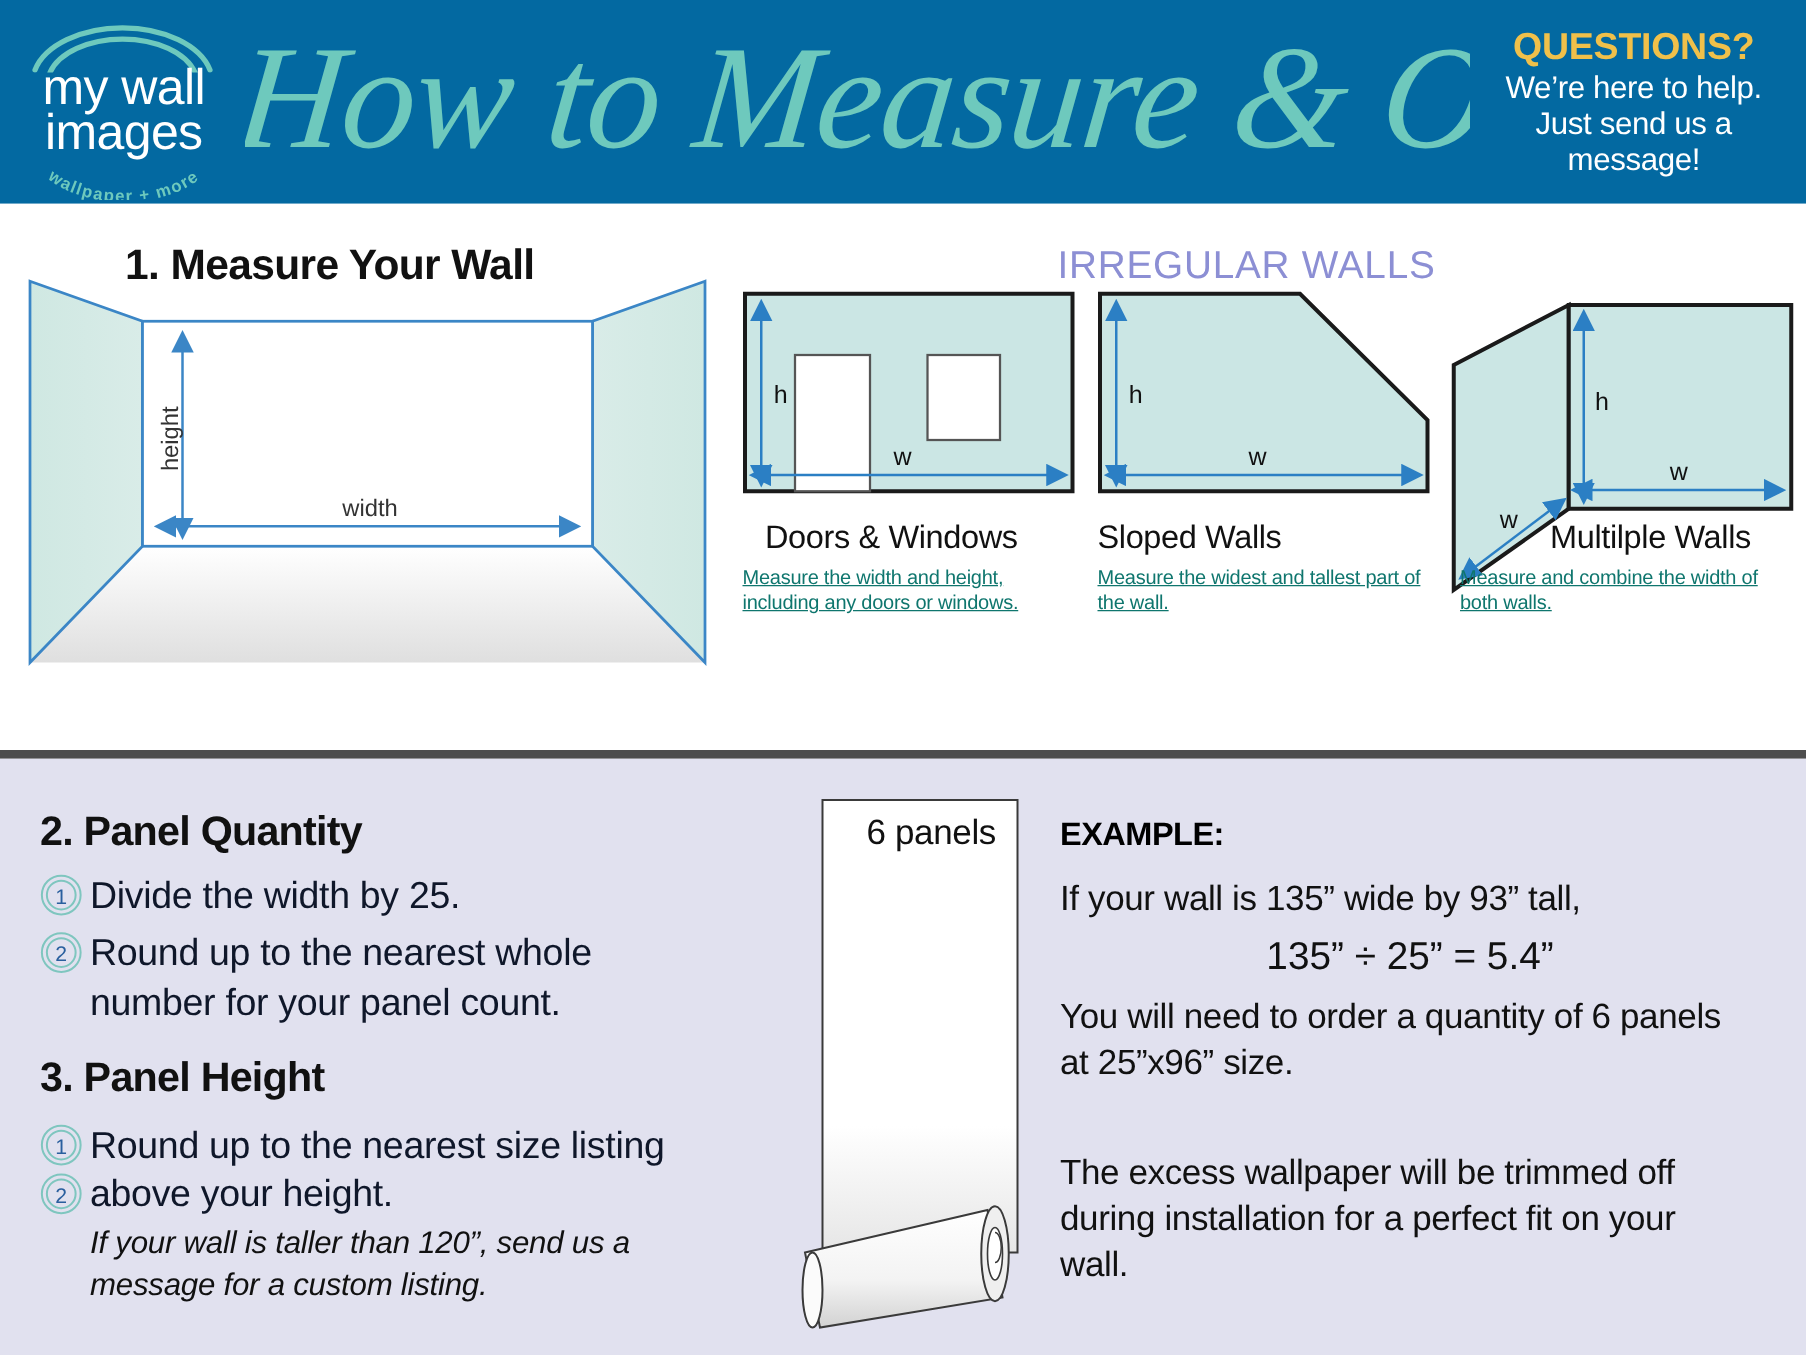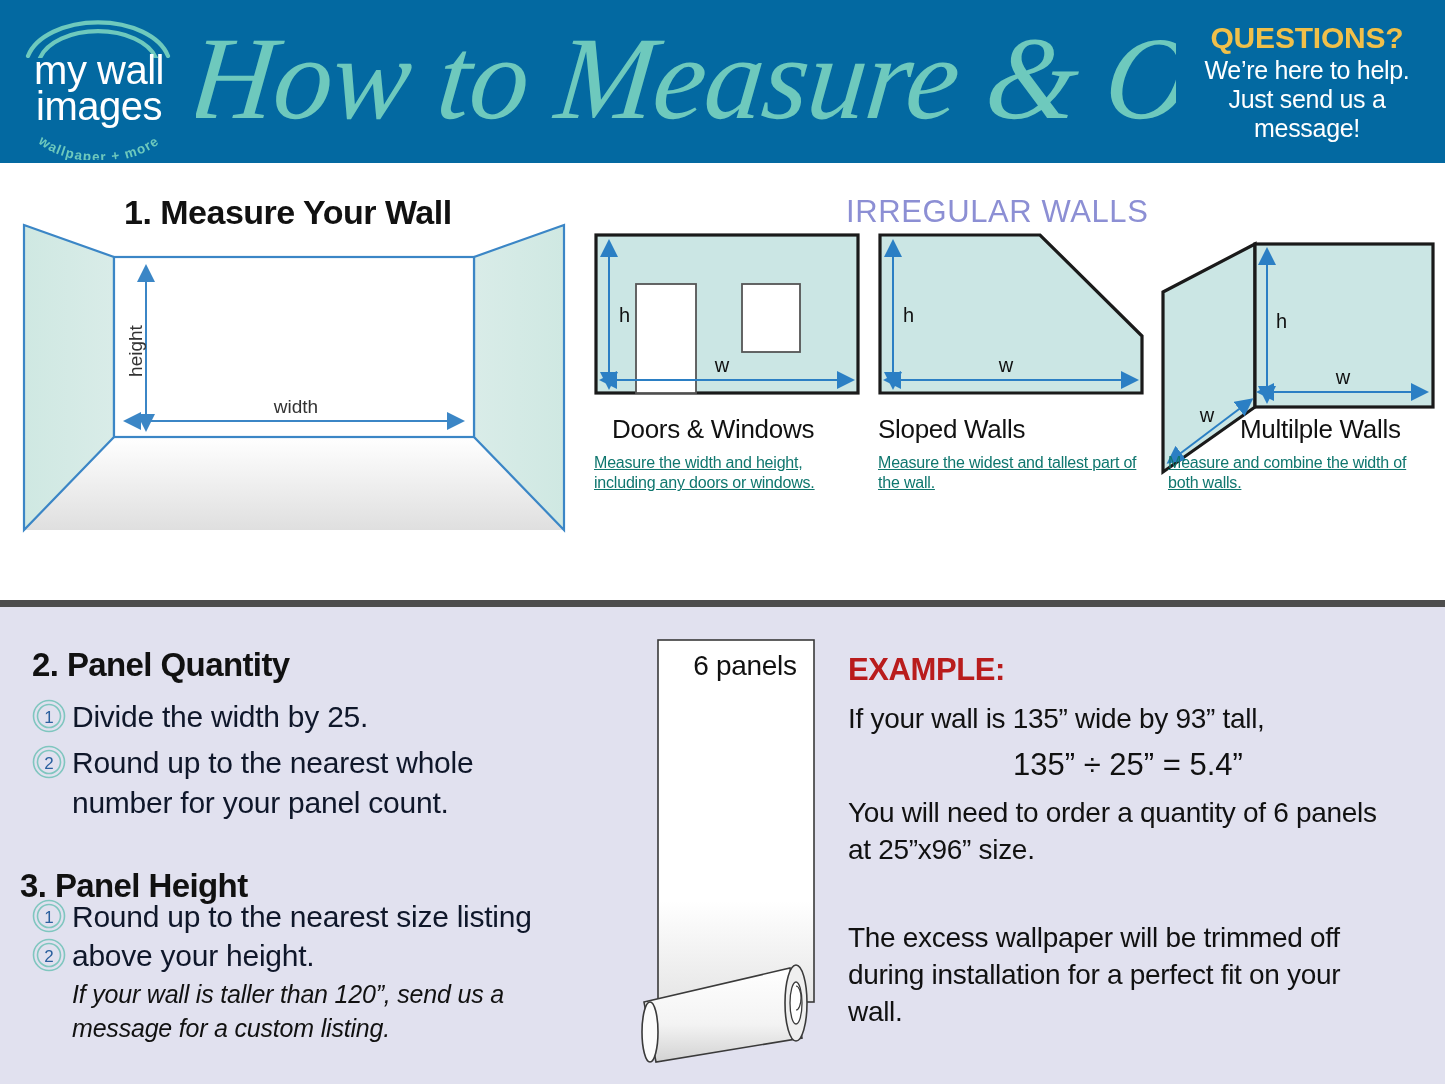--- a/index.html
+++ b/index.html
@@ -48,21 +48,20 @@
   .top-section{
     position:absolute;left:0;top:163px;width:1445px;height:437px;background:#ffffff;
   }
   .divider{
     position:absolute;left:0;top:600px;width:1445px;height:7px;background:#4d4d4d;
   }
 
   .sec1-title{
     position:absolute;left:100px;top:193px;font-size:34px;font-weight:bold;color:#111;
     letter-spacing:-0.5px;
-    margin-left:24px;
   }
   .sec1-caption{
     position:absolute;left:60px;top:472px;width:470px;text-align:center;
     font-size:27px;color:#111;line-height:1.32;letter-spacing:-0.3px;
   }
 
   .irregular-title{
     position:absolute;left:846px;top:194px;font-size:31px;color:#8c8fd4;
     letter-spacing:0.6px;font-weight:400;
   }
@@ -91,21 +90,21 @@
     position:absolute;font-size:25px;font-style:italic;color:#111;line-height:1.34;
     letter-spacing:-0.2px;
   }
 
   .roll-label{
     position:absolute;left:655px;top:650px;width:180px;text-align:center;
     font-size:28px;color:#111;letter-spacing:-0.3px;
   }
 
   .ex-head{
-    position:absolute;left:848px;top:652px;font-size:31px;font-weight:bold;color:#b91c1c;
+    position:absolute;left:848px;top:652px;font-size:26px;font-weight:bold;color:#000000;
     letter-spacing:-0.4px;
   }
   .ex-l1{
     position:absolute;left:848px;top:703px;font-size:28px;color:#111;letter-spacing:-0.3px;
   }
   .ex-eq{
     position:absolute;left:848px;top:747px;width:560px;text-align:center;
     font-size:31px;color:#111;letter-spacing:0px;
   }
   .ex-l2{
@@ -259,21 +258,21 @@
 
   <div class="bullet-row" style="left:32px;top:743px;width:500px;">
     <svg class="badge" viewBox="0 0 34 34">
       <circle cx="17" cy="17" r="15.5" fill="none" stroke="#7fc6bf" stroke-width="1.6"></circle>
       <circle cx="17" cy="17" r="11.5" fill="none" stroke="#7fc6bf" stroke-width="1.6"></circle>
       <text x="17" y="24" font-family="Liberation Sans, sans-serif" font-size="17" fill="#2a5f9e" text-anchor="middle" id="s2b2">2</text>
     </svg>
     <div class="bullet-text">Round up to the nearest whole number for your panel count.</div>
   </div>
 
-  <div class="step-head" style="left:20px;top:843px;margin-top:24px;">3. Panel Height</div>
+  <div class="step-head" style="left:32px;top:843px;">3. Panel Height</div>
 
   <div class="bullet-row" style="left:32px;top:897px;width:530px;">
     <svg class="badge" viewBox="0 0 34 34">
       <circle cx="17" cy="17" r="15.5" fill="none" stroke="#7fc6bf" stroke-width="1.6"></circle>
       <circle cx="17" cy="17" r="11.5" fill="none" stroke="#7fc6bf" stroke-width="1.6"></circle>
       <text x="17" y="24" font-family="Liberation Sans, sans-serif" font-size="17" fill="#2a5f9e" text-anchor="middle" id="s3b1">1</text>
     </svg>
     <div class="bullet-text">Round up to the nearest size listing</div>
   </div>
 

